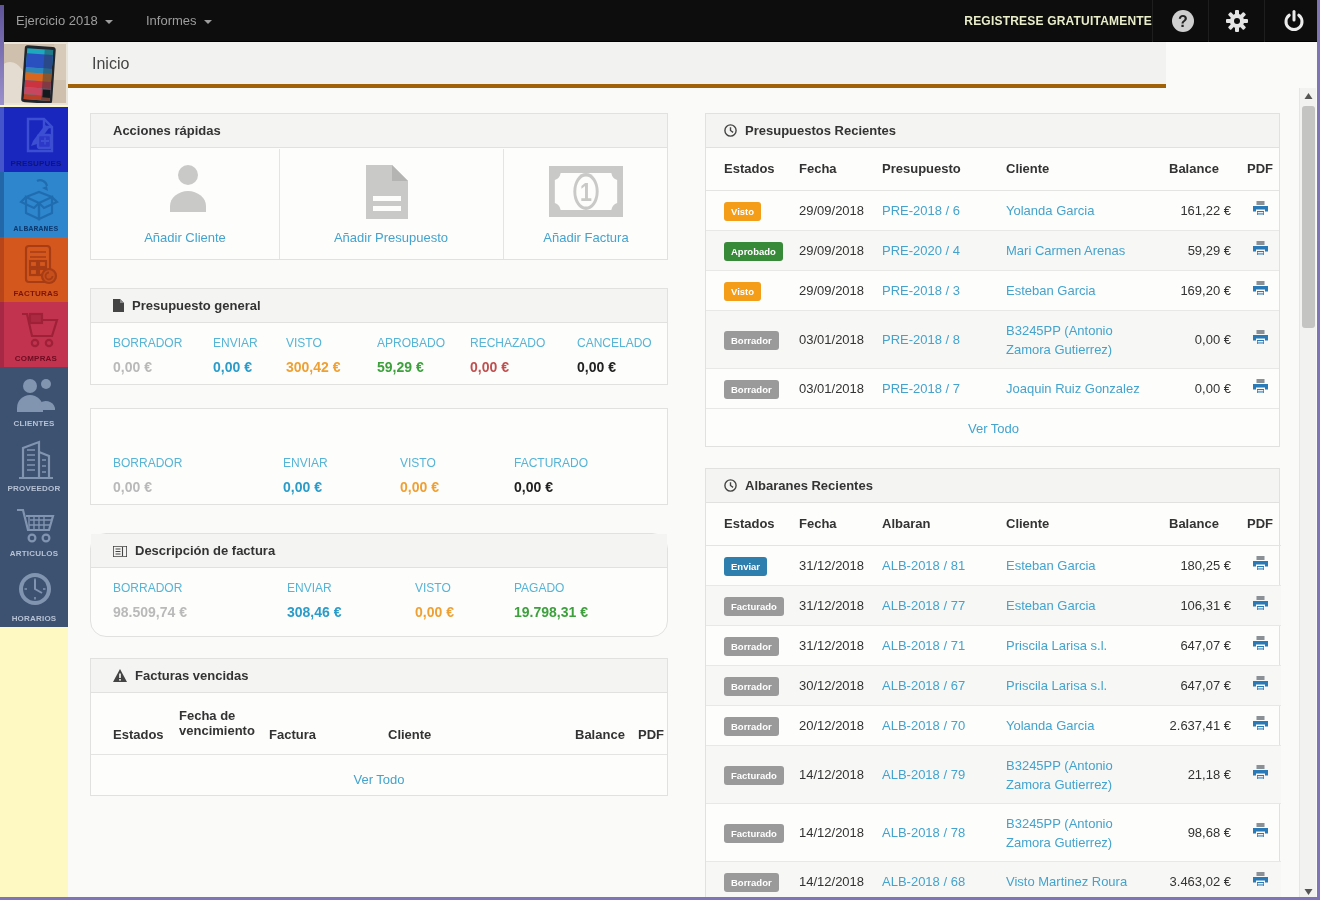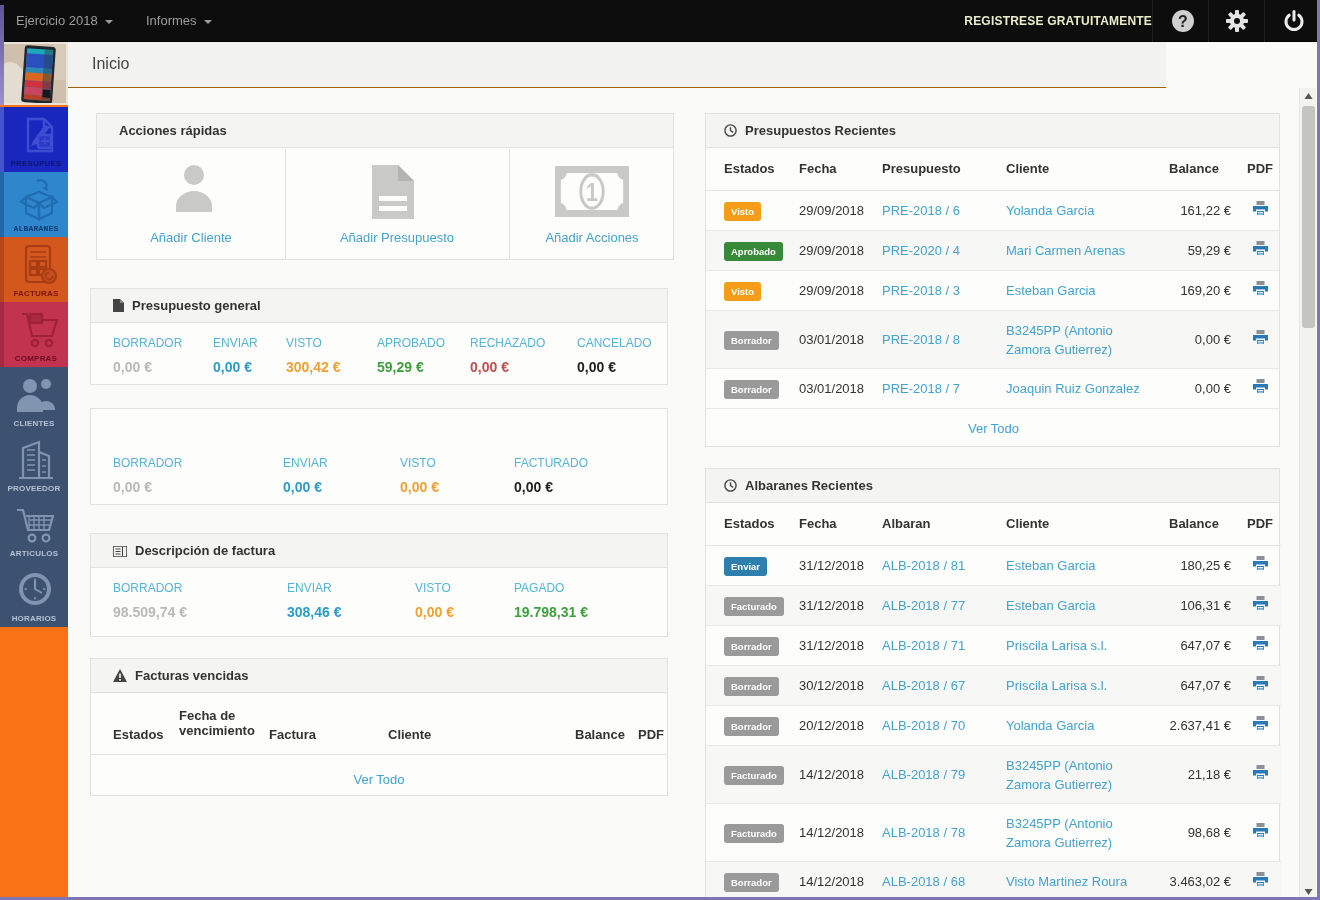--- a/index.html
+++ b/index.html
@@ -7,30 +7,30 @@
   body { font-family:"Liberation Sans", sans-serif; background:#fafaf8; position:relative; }
 
   
   .topbar { position:absolute; left:0; top:0; width:1320px; height:42px; background:#0d0d0d; border-bottom:1px solid #000; z-index:30; }
   .topbar .menu { position:absolute; top:0; height:42px; line-height:42px; color:#9d9d9d; font-size:13px; }
   .caret { display:inline-block; width:0; height:0; border-left:4px solid transparent; border-right:4px solid transparent; border-top:4px solid #9d9d9d; vertical-align:middle; margin-left:4px; }
   .reg { position:absolute; top:0; height:42px; line-height:42px; color:#e9edca; font-size:12px; font-weight:bold; letter-spacing:0.2px; }
   .tbicon { position:absolute; top:9px; width:24px; height:24px; }
 
   
-  .sidebar { position:absolute; left:0; top:42px; width:68px; height:858px; background:#f97316; z-index:20; }
+  .sidebar { position:absolute; left:0; top:42px; width:68px; height:858px; background:#fef9c3; z-index:20; }
   .tile { position:absolute; left:0; width:68px; height:65px; }
   .tile .lbl { position:absolute; left:0; right:0; bottom:4px; text-align:center; font-size:8px; font-weight:bold; letter-spacing:0.2px; }
 
   
   .edge { position:absolute; background:#7f74b8; z-index:40; }
 
   
   .main { position:absolute; left:68px; top:42px; width:1252px; height:858px; background:#fafaf8; }
-  .pagehead { position:absolute; left:0; top:0; width:1098px; height:46px; background:#f2f2f0; border-bottom:1px solid #a16207;text-align:center; }
+  .pagehead { position:absolute; left:0; top:0; width:1098px; height:46px; background:#f2f2f0; border-bottom:4px solid #a16207;text-align:center; }
   .pagehead .t { position:absolute; left:24px; top:13px; font-size:16px; color:#444; }
 
   .panel { position:absolute; background:#fdfdfb; border:1px solid #e1e1df; }
   .phead { position:relative; height:34px; background:#f4f4f2; border-bottom:1px solid #e1e1df; line-height:34px; padding-left:22px; font-size:13px; font-weight:bold; color:#333; }
   .phead svg { vertical-align:-2px; margin-right:8px; }
 
   a, .link { color:#44a3cd; text-decoration:none; }
 
   
   .scol { position:absolute; top:0; }
@@ -208,21 +208,21 @@
     </svg>
     <div class="lbl" style="color:#b6c1d4;">HORARIOS</div>
   </div>
 </div>
 
 <div class="main" id="main">
   <div class="pagehead">
       <div class="t">Inicio</div>
     </div>
 
-  <div class="panel" style="left:28px; top:71px; width:578px; height:147px;">
+  <div class="panel" style="left:22px; top:71px; width:578px; height:147px;">
     <div class="phead">Acciones rápidas</div>
     <div style="position:absolute; left:188px; top:35px; bottom:0; width:1px; background:#e4e4e2;"></div>
     <div style="position:absolute; left:412px; top:35px; bottom:0; width:1px; background:#e4e4e2;"></div>
 
     <svg style="position:absolute; left:71px; top:48px;" width="52" height="52" viewBox="0 0 52 52" fill="#c9c9c7">
       <circle cx="26" cy="13" r="10"></circle>
       <path d="M8 44 a18 15 0 0 1 36 0 v6 h-36 z"></path>
     </svg>
     <div class="link" style="position:absolute; left:0; width:188px; top:116px; text-align:center; font-size:13px;">Añadir Cliente</div>
 
@@ -233,21 +233,21 @@
       <rect x="11" y="43" width="28" height="5" fill="#fdfdfb"></rect>
     </svg>
     <div class="link" style="position:absolute; left:188px; width:224px; top:116px; text-align:center; font-size:13px;">Añadir Presupuesto</div>
 
     <svg style="position:absolute; left:458px; top:52px;" width="74" height="51" preserveAspectRatio="none" viewBox="0 0 76 44">
       <path d="M0 0 h76 v44 h-76 z M12 6 a8 8 0 0 1 -6 6 v20 a8 8 0 0 1 6 6 h52 a8 8 0 0 1 6 -6 v-20 a8 8 0 0 1 -6 -6 z" fill="#c9c9c7" fill-rule="evenodd"></path>
       <ellipse cx="38" cy="22" rx="13" ry="16" fill="#c9c9c7"></ellipse>
       <ellipse cx="38" cy="22" rx="10" ry="13" fill="#fdfdfb"></ellipse>
       <text x="38" y="30" text-anchor="middle" font-size="22" font-weight="bold" fill="#c9c9c7" font-family="Liberation Sans">1</text>
     </svg>
-    <div class="link" style="position:absolute; left:412px; width:166px; top:116px; text-align:center; font-size:13px;">Añadir Acciones</div>
+    <div class="link" style="position:absolute; left:412px; width:166px; top:116px; text-align:center; font-size:13px;">Añadir Factura</div>
   </div>
 
   <div class="panel" style="left:22px; top:246px; width:578px; height:97px;">
     <div class="phead"><svg width="11" height="13" viewBox="0 0 11 13">
           <path d="M0 0 h7 l4 4 v9 h-11 z" fill="#444"></path>
           <path d="M7 0 l4 4 h-4 z" fill="#888"></path>
         </svg>Presupuesto general</div>
     <div class="scol" style="left:22px;  top:35px;">
         <div class="sl">BORRADOR</div>
         <div class="sv v-grey">0,00 €</div>
@@ -286,21 +286,21 @@
     <div class="scol" style="left:309px; top:35px;">
         <div class="sl">VISTO</div>
         <div class="sv v-org">0,00 €</div>
       </div>
     <div class="scol" style="left:423px; top:35px;">
         <div class="sl">FACTURADO</div>
         <div class="sv v-drk">0,00 €</div>
       </div>
   </div>
 
-  <div class="panel" style="left:22px; top:491px; width:578px; height:104px;">
+  <div class="panel" style="left:22px; top:491px; width:578px; height:104px;border-radius:16px;">
     <div class="phead"><svg width="14" height="11" viewBox="0 0 14 11">
           <rect x="0" y="0" width="14" height="11" rx="1" fill="none" stroke="#444" stroke-width="1.6"></rect>
           <path d="M2.5 3 h5 M2.5 5.5 h5 M2.5 8 h5" stroke="#444" stroke-width="1.1"></path>
           <path d="M9.5 1 v9" stroke="#444" stroke-width="1.1"></path>
         </svg>Descripción de factura</div>
     <div class="scol" style="left:22px;  top:35px;">
         <div class="sl">BORRADOR</div>
         <div class="sv v-grey">98.509,74 €</div>
       </div>
     <div class="scol" style="left:196px; top:35px;">

